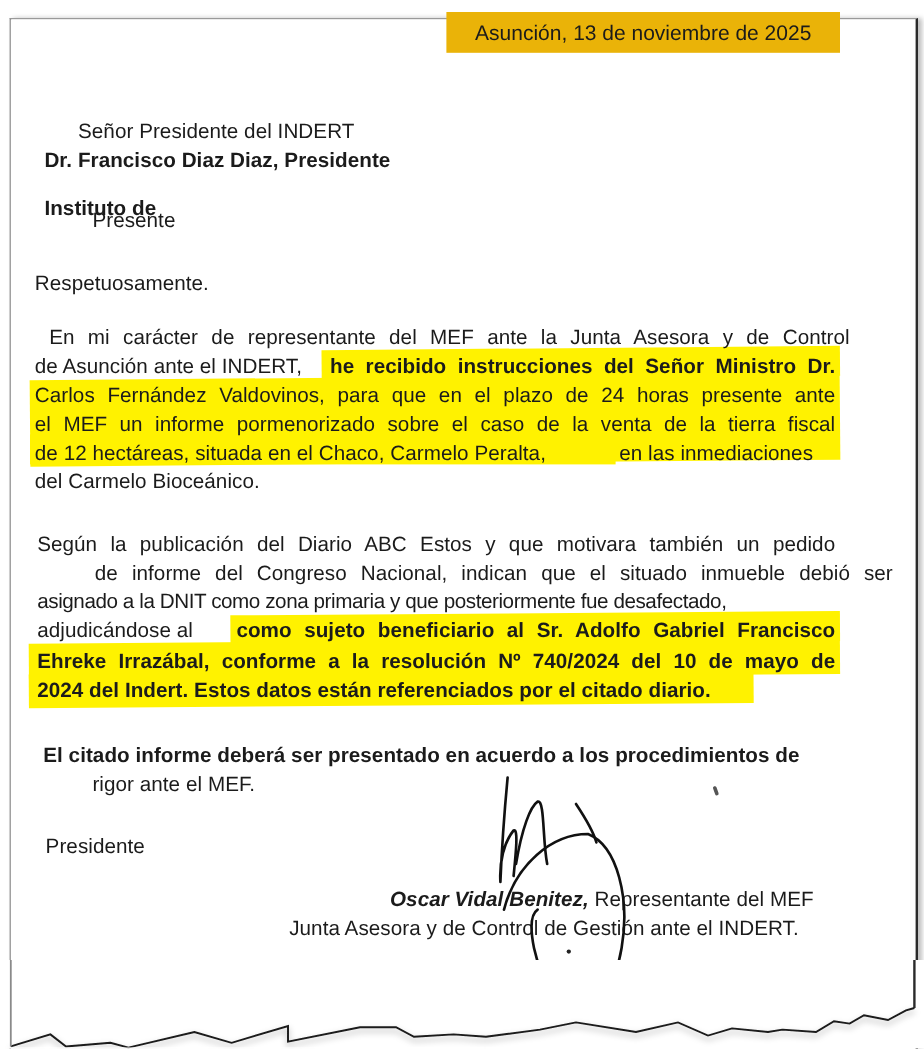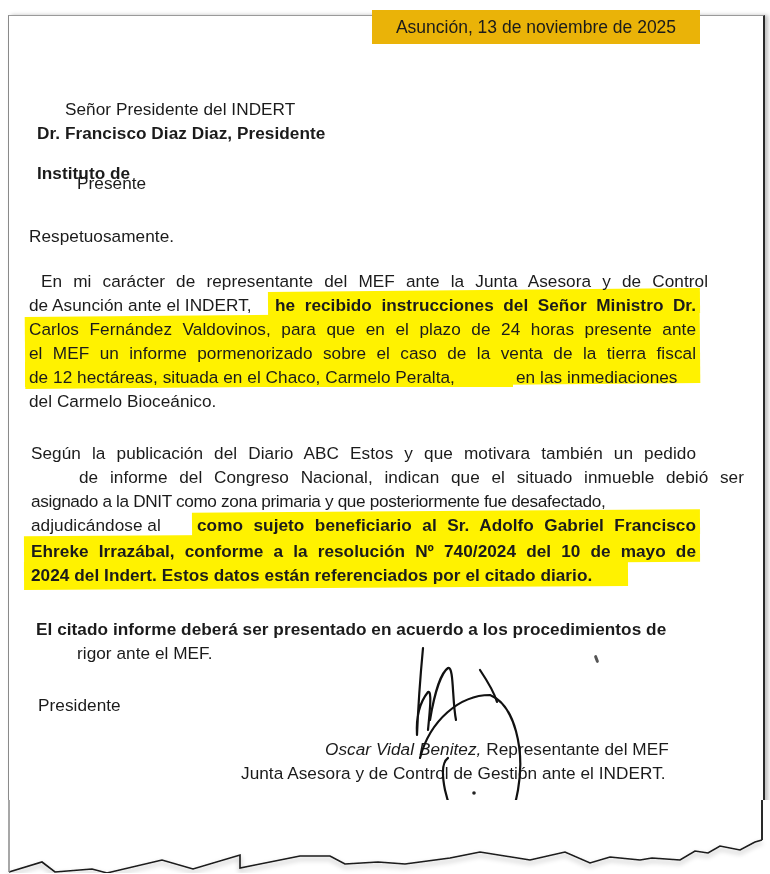--- a/index.html
+++ b/index.html
@@ -73,21 +73,21 @@
 <div class="line bold just" style="left:197px; top:514px; width:499px;">como sujeto beneficiario al Sr. Adolfo Gabriel Francisco</div>
 <div class="line bold just" style="left:31px; top:540px; width:665px;">Ehreke Irrazábal, conforme a la resolución Nº 740/2024 del 10 de mayo de</div>
 <div class="line bold" style="left:31px; top:564px;">2024 del Indert. Estos datos están referenciados por el citado diario.</div>
 
 <div class="line" style="left:36px; top:618px;font-weight:bold;">El citado informe deberá ser presentado en acuerdo a los procedimientos de</div>
 <div class="line" style="left:36px; top:642px;margin-left:41px;">rigor ante el MEF.</div>
 
 <div class="line" style="left:38px; top:694px;">Presidente</div>
 
 <div class="line" style="left:325px; top:738px;">
-  <span style="font-weight:normal; font-style:italic;text-align:right;">Oscar Vidal Benitez,</span>
+  <span style="font-weight:bold; font-style:italic;text-align:right;">Oscar Vidal Benitez,</span>
   <span>Representante del MEF</span>
 </div>
 <div class="line" style="left:241px; top:762px;">Junta Asesora y de Control de Gestión ante el INDERT.</div>
 
 <svg class="sig" viewBox="0 0 140 210">
   <g fill="none" stroke="#111" stroke-width="2.2" stroke-linecap="round" stroke-linejoin="round">
     <path d="M33 8 C30 40 28 70 27 95 C26 78 30 62 38 52 C42 50 40 70 38 90"></path>
     <path d="M40 80 C45 50 52 32 58 28 C64 26 62 60 66 80"></path>
     <path d="M90 30 C100 45 105 55 107 62"></path>
     <path d="M30 118 C40 80 70 55 100 55 C125 65 135 110 128 150 C122 185 108 200 98 200 C78 198 60 175 55 150 C50 125 55 120 58 118"></path>

